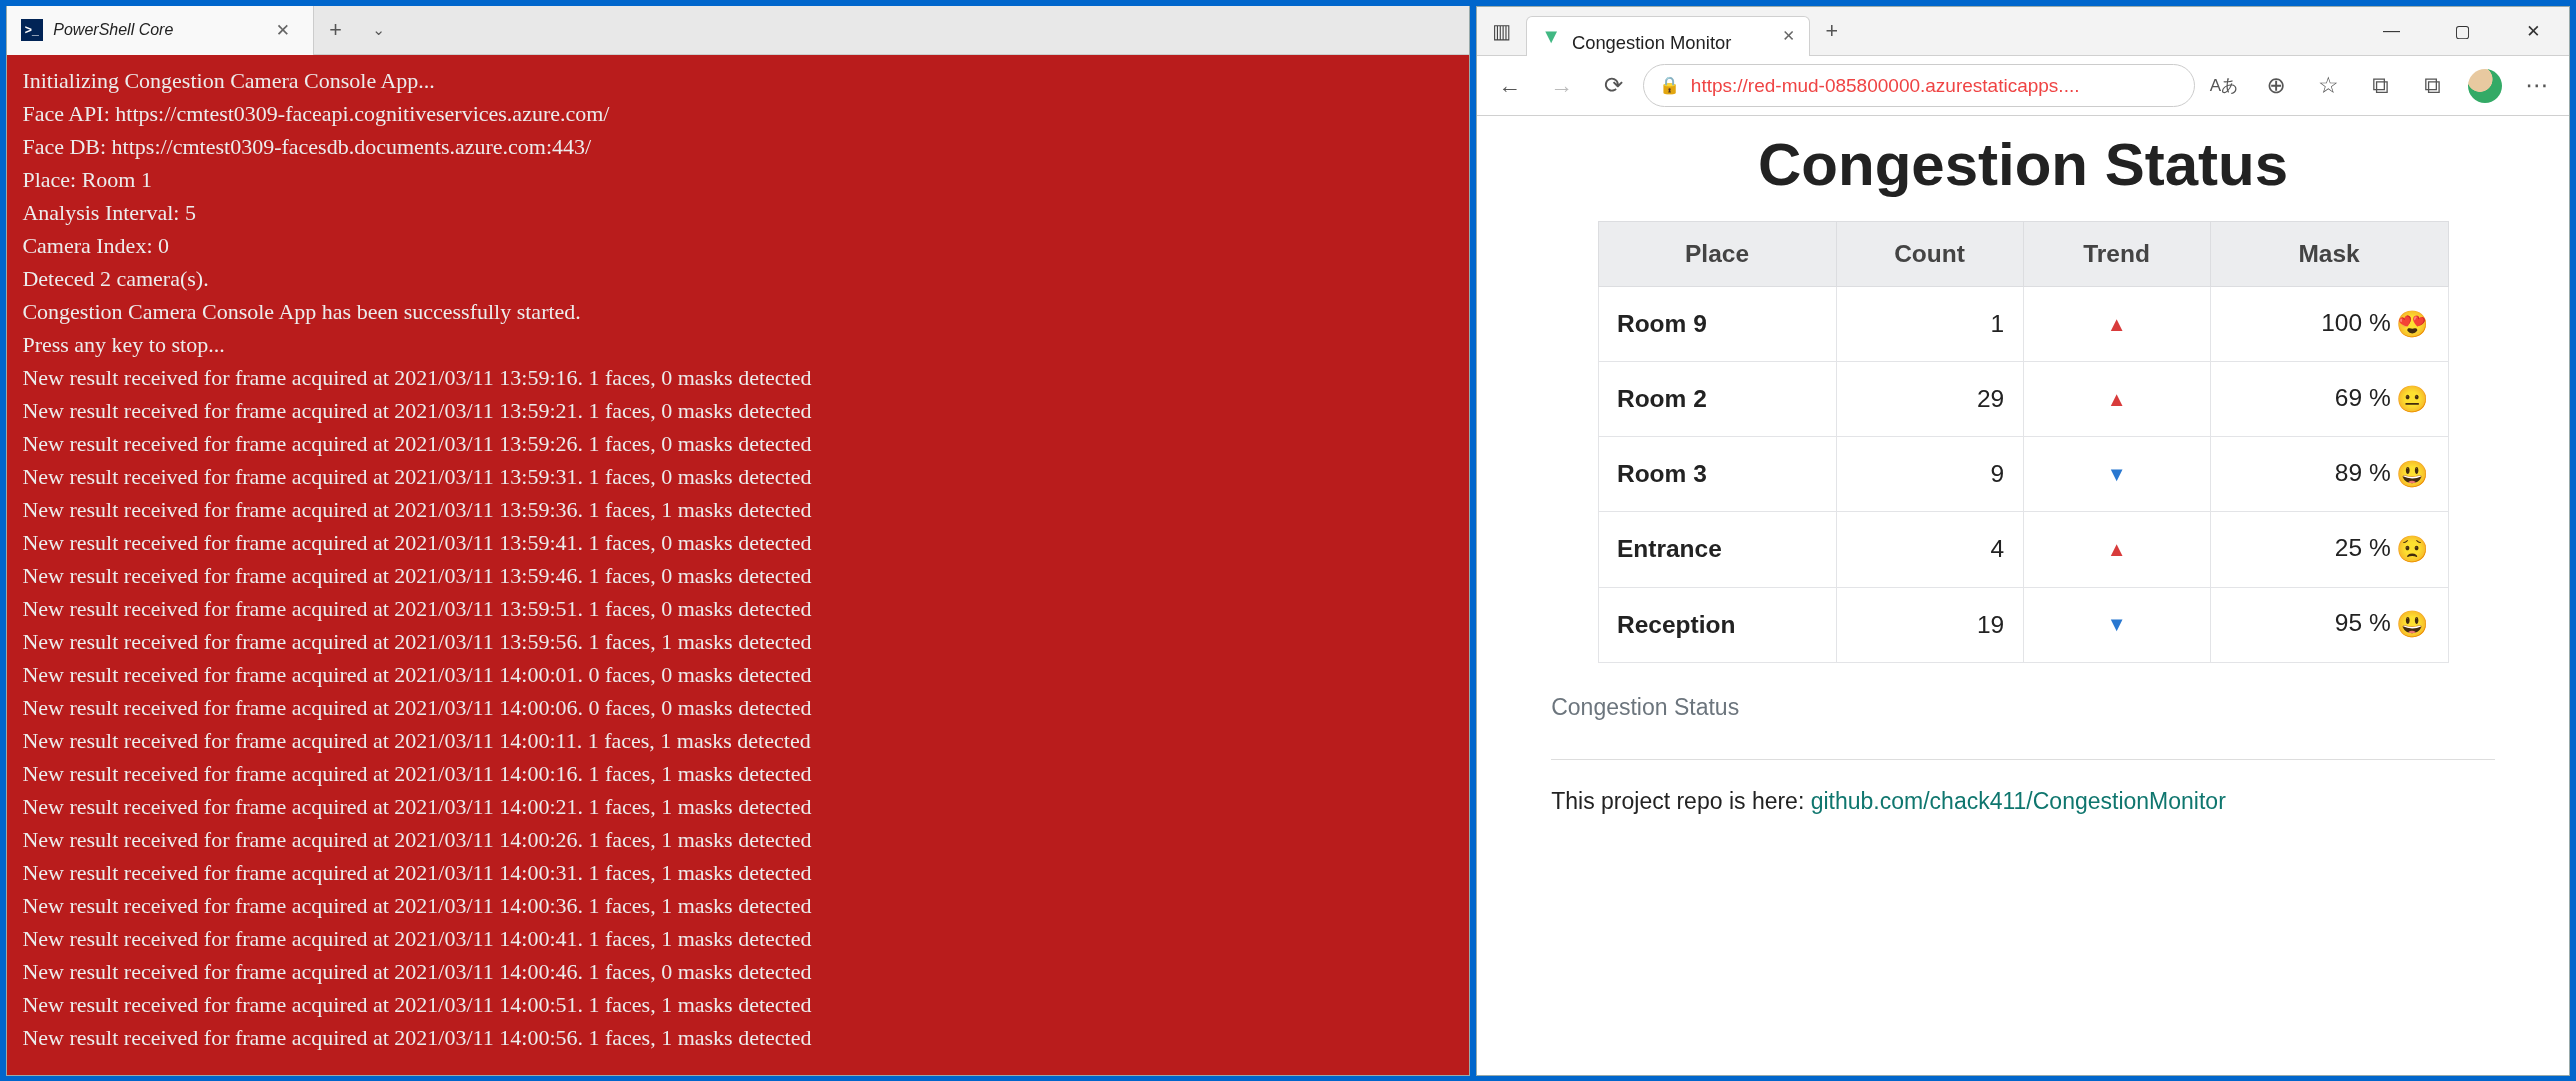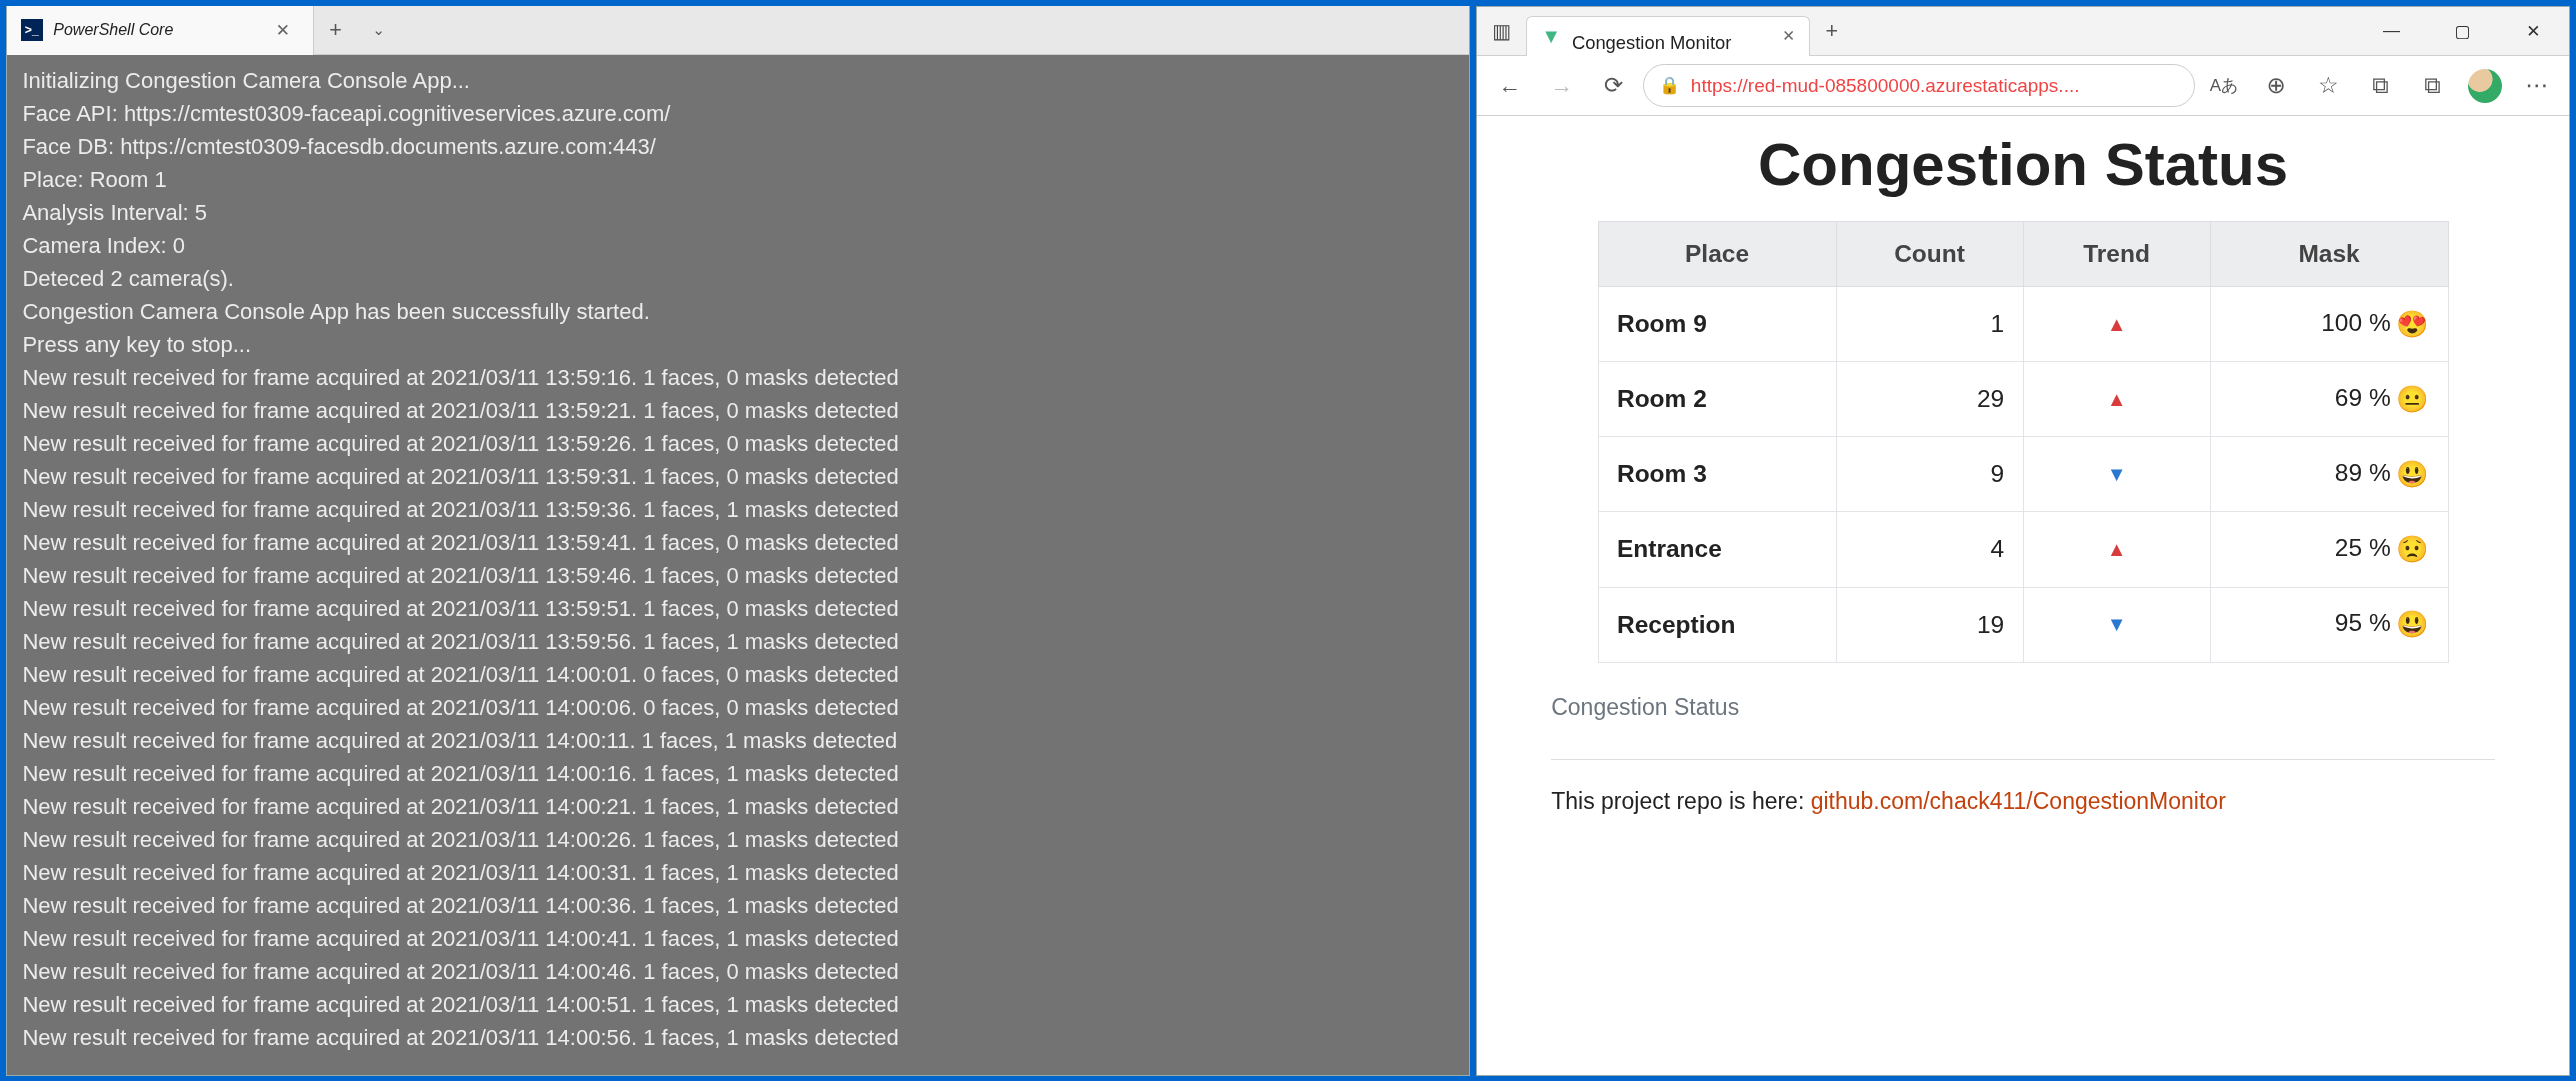--- a/index.html
+++ b/index.html
@@ -43,23 +43,23 @@
       width: 21.5px; height: 21.5px;
       background: #012456;
       display: flex; align-items: center; justify-content: center;
       color: #fff; font-size: 12.3px; font-weight: bold;
     }
     .ps-tab-title { font-size: 16px; color: #222; flex: 1; font-style: italic; }
     .ps-tab-close { font-size: 17px; color: #666; padding: 0 4.6px; }
     .ps-tabbar-btn { width: 43px; text-align: center; font-size: 21.5px; color: #555; }
     .terminal {
       flex: 1;
-      background: #737373;
+      background: #b91c1c;
       color: #ececec;
-      font-family: Liberation Sans, sans-serif;
+      font-family: Liberation Serif, serif;
       font-size: 22px;
       line-height: 33px;
       padding: 9.2px 15.3px 0 15.3px;
       white-space: pre;
       overflow: hidden;
     }
 
     
     .edge-window {
       flex: 1;
@@ -165,21 +165,21 @@
     table.status td.count { text-align: right; }
     table.status td.trend { text-align: center; font-size: 20px; }
     table.status td.mask  { text-align: right; white-space: nowrap; }
     .tri-up   { color: #d83b3b; }
     .tri-down { color: #2a78d0; }
     .emoji { font-size: 26px; vertical-align: middle; margin-left: 6.1px; }
 
     .caption { margin: 31px 0 0 0; font-size: 23px; color: #6c757d; }
     .divider { border: none; border-top: 1.5px solid #ddd; margin: 38px 0 28px 0; }
     .footer-line { font-size: 23px; color: #222; margin-bottom: 21.5px; }
-    .footer-line a { color: #c2410c; text-decoration: none; }
+    .footer-line a { color: #0f766e; text-decoration: none; }
   </style>
 </head>
 <body>
 
 <div class="ps-window">
   <div class="ps-tabs">
     <div class="ps-tab">
       <span class="ps-icon">&gt;_</span>
       <span class="ps-tab-title">PowerShell Core</span>
       <span class="ps-tab-close">✕</span>

